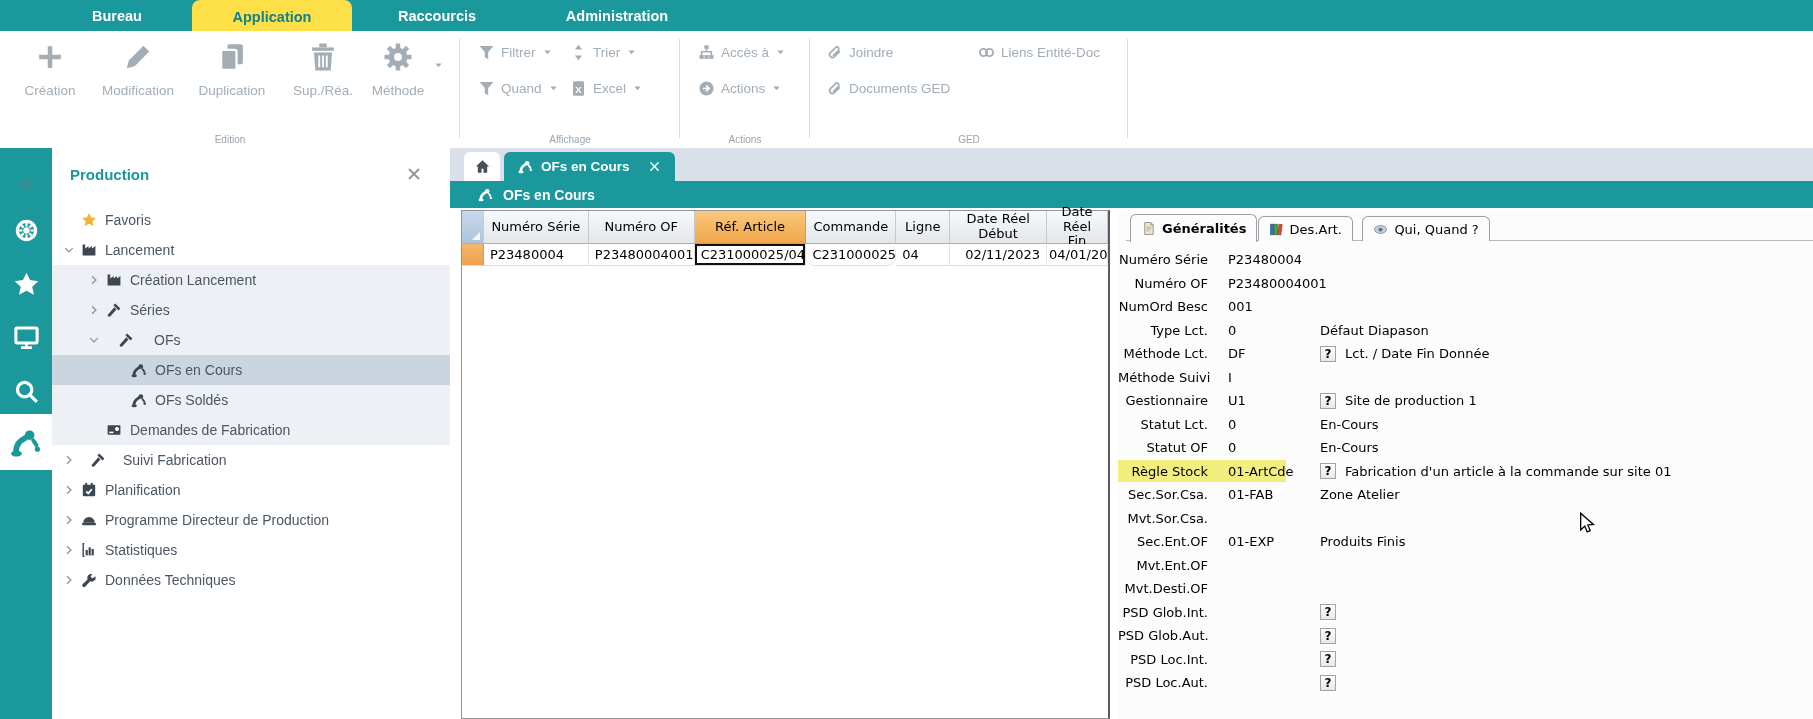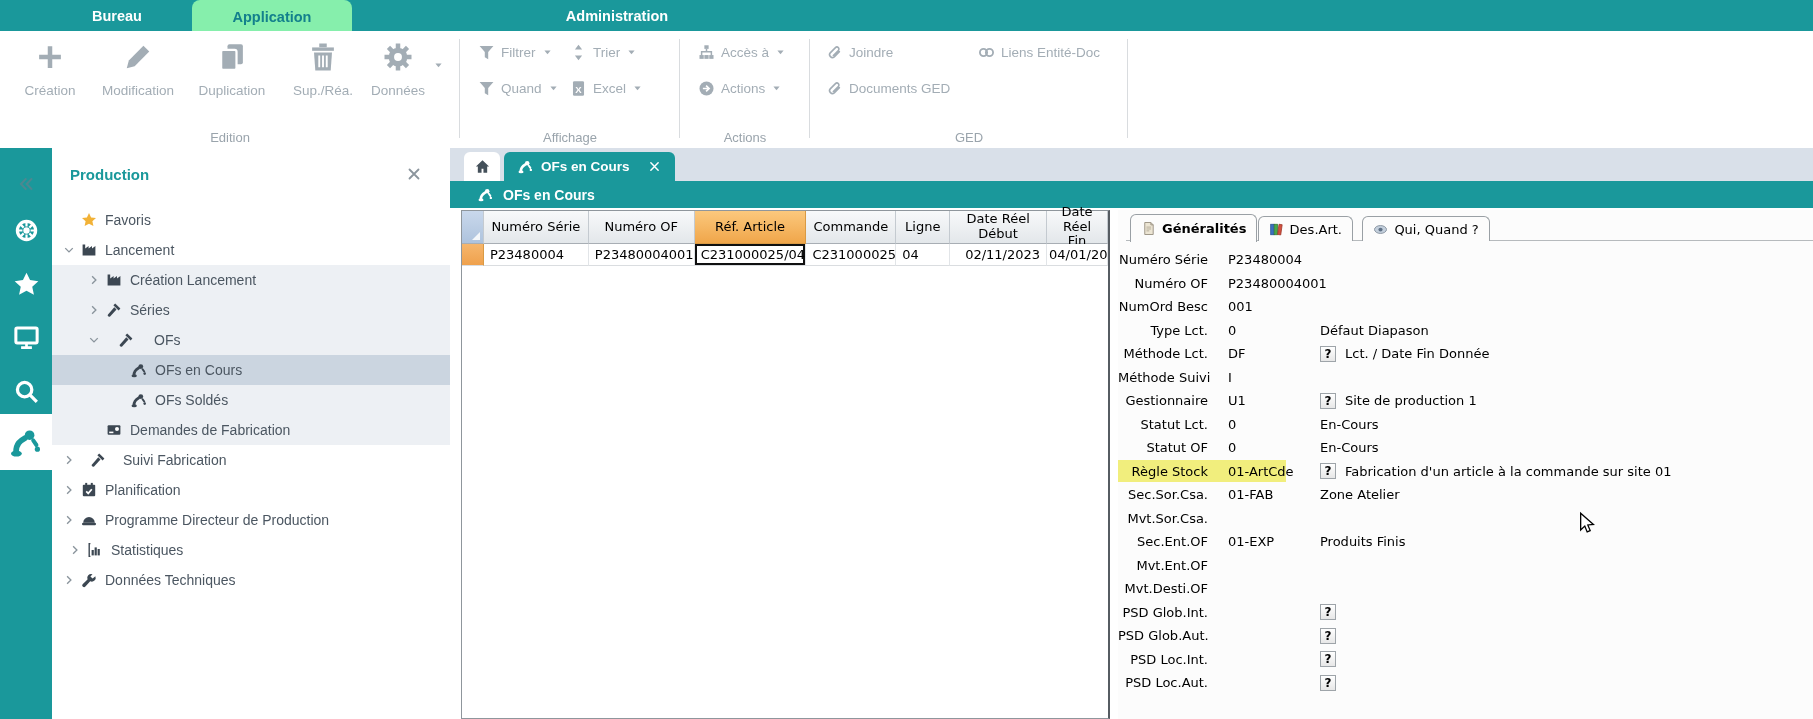--- a/index.html
+++ b/index.html
@@ -4,27 +4,27 @@
 <style>
   html,body{margin:0;padding:0;background:#e9e9e9;}
   #app{position:relative;width:1813px;height:719px;background:#fff;overflow:hidden;
        font-family:"Liberation Sans",sans-serif;-webkit-font-smoothing:antialiased;}
   svg{display:block;}
 
   
   #topbar{position:absolute;left:0;top:0;width:100%;height:31px;background:#1a989b;}
   .menutab{position:absolute;top:0;height:31px;display:flex;align-items:center;justify-content:center;
            color:#fff;font-size:14.5px;font-weight:bold;cursor:default;}
-  .menutab.active{background:#86efac;color:#13808c;border-radius:8px 8px 0 0;height:33px;}
+  .menutab.active{background:#fde047;color:#13808c;border-radius:8px 8px 0 0;height:33px;}
 
   
   #ribbon{position:absolute;left:0;top:31px;width:100%;height:117px;background:#fff;}
   .rgroup{position:absolute;top:0;height:117px;}
   .rgroup .sep{position:absolute;right:0;top:8px;bottom:10px;width:1px;background:#d9dcdf;}
-  .rcaption{position:absolute;bottom:3px;left:0;right:0;text-align:center;font-size:13px;color:#9aa4ac;}
+  .rcaption{position:absolute;bottom:3px;left:0;right:0;text-align:center;font-size:10px;color:#9aa4ac;}
   .lbtn{position:absolute;top:8px;display:flex;flex-direction:column;align-items:center;color:#a3adb5;cursor:default;}
   .lbtn .ic{height:36px;display:flex;align-items:center;}
   .lbtn .lb{font-size:13.5px;margin-top:8px;white-space:nowrap;}
   .sbtn{position:absolute;display:flex;align-items:center;color:#a3adb5;font-size:13.5px;white-space:nowrap;cursor:default;}
   .sbtn .ic{margin-right:6px;display:flex;}
   .sbtn .caret{margin-left:7px;display:flex;}
   .lonecaret{position:absolute;display:flex;color:#a3adb5;}
 
   
   #rail{position:absolute;left:0;top:148px;width:52px;bottom:0;background:#1a989b;}
@@ -103,20 +103,23 @@
 <body>
 
 <div id="app">
   <div id="topbar">
       <div class="menutab" style="left: 42px; width: 150px;">
         <span>Bureau</span>
       </div>
       <div class="menutab active" style="left: 192px; width: 160px;">
         <span>Application</span>
       </div>
+      <div class="menutab" style="left: 352px; width: 170px;">
+        <span>Raccourcis</span>
+      </div>
       <div class="menutab" style="left: 522px; width: 190px;">
         <span>Administration</span>
       </div>
     </div>
   <div id="ribbon">
       <div class="rgroup" style="left: 0px; width: 460px;">
         <div class="lbtn" style="left: 8px; width: 84px;">
           <span class="ic">
             <svg width="30" height="30" viewBox="0 0 16 16">
               <path d="M8 2.2v11.6M2.2 8h11.6" stroke="currentColor" stroke-width="2.4" fill="none"></path>
@@ -158,21 +161,21 @@
               <g fill="currentColor">
                 <rect x="6.8" y="0.8" width="2.4" height="14.4"></rect>
                 <rect x="6.8" y="0.8" width="2.4" height="14.4" transform="rotate(45 8 8)"></rect>
                 <rect x="6.8" y="0.8" width="2.4" height="14.4" transform="rotate(90 8 8)"></rect>
                 <rect x="6.8" y="0.8" width="2.4" height="14.4" transform="rotate(135 8 8)"></rect>
                 <circle cx="8" cy="8" r="5"></circle>
               </g>
               <circle cx="8" cy="8" r="2.1" fill="#ffffff"></circle>
             </svg>
           </span>
-          <span class="lb">Données</span>
+          <span class="lb">Méthode</span>
         </div>
         <span class="lonecaret" style="left: 434px; top: 30px;">
           <svg width="9" height="9" viewBox="0 0 16 16">
             <path d="M2.5 4.5l5.5 6.5 5.5-6.5z" fill="currentColor"></path>
           </svg>
         </span>
         <div class="rcaption">Edition</div>
         <div class="sep"></div>
       </div>
       <div class="rgroup" style="left: 460px; width: 220px;">
@@ -488,21 +491,21 @@
             </svg>
           </span>
           <span class="ticon">
             <svg width="16" height="16" viewBox="0 0 16 16">
               <path d="M2.2 10.8a5.8 5.8 0 0 1 11.6 0z" fill="currentColor"></path>
               <rect x="1" y="10.8" width="14" height="2.4" rx="1.2" fill="currentColor"></rect>
             </svg>
           </span>
           <span class="tlabel">Programme Directeur de Production</span>
         </div>
-        <div class="trow" style="padding-left: 17px;">
+        <div class="trow" style="padding-left: 11px;">
           <span class="chev">
             <svg width="12" height="12" viewBox="0 0 16 16">
               <path d="M5.5 3l5 5-5 5" stroke="currentColor" stroke-width="1.8" fill="none"></path>
             </svg>
           </span>
           <span class="ticon">
             <svg width="16" height="16" viewBox="0 0 16 16">
               <path d="M3.4 1.6H2.2v12.8h1.2" stroke="currentColor" stroke-width="1.4" fill="none"></path>
               <rect x="4.6" y="8" width="2.2" height="5.4" fill="currentColor"></rect>
               <rect x="7.6" y="5.4" width="2.2" height="8" fill="currentColor"></rect>
@@ -576,21 +579,21 @@
           <div class="gh" style="width: 97px;">Date Réel
 Début</div>
           <div class="gh" style="width: 61px;">Date Réel
 Fin</div>
         </div>
       <div id="grow">
           <div class="gc selector" style="width: 22px;"></div>
           <div class="gc" style="width: 105px;">P23480004</div>
           <div class="gc" style="width: 106px;">P23480004001</div>
           <div class="gc activecell" style="width: 112px;">C231000025/04</div>
-          <div class="gc" style="width: 90px;">C231000025</div>
+          <div class="gc" style="width: 90px; border-radius: 9px;">C231000025</div>
           <div class="gc" style="width: 54px;">04</div>
           <div class="gc r" style="width: 97px;">02/11/2023</div>
           <div class="gc" style="width: 61px; padding-left: 2px;">04/01/2024</div>
         </div>
     </div>
 
     <div id="panel">
       <div id="ptabs">
         <div id="ptab-baseline"></div>
       <div class="ptab active" style="left: 4px;">

